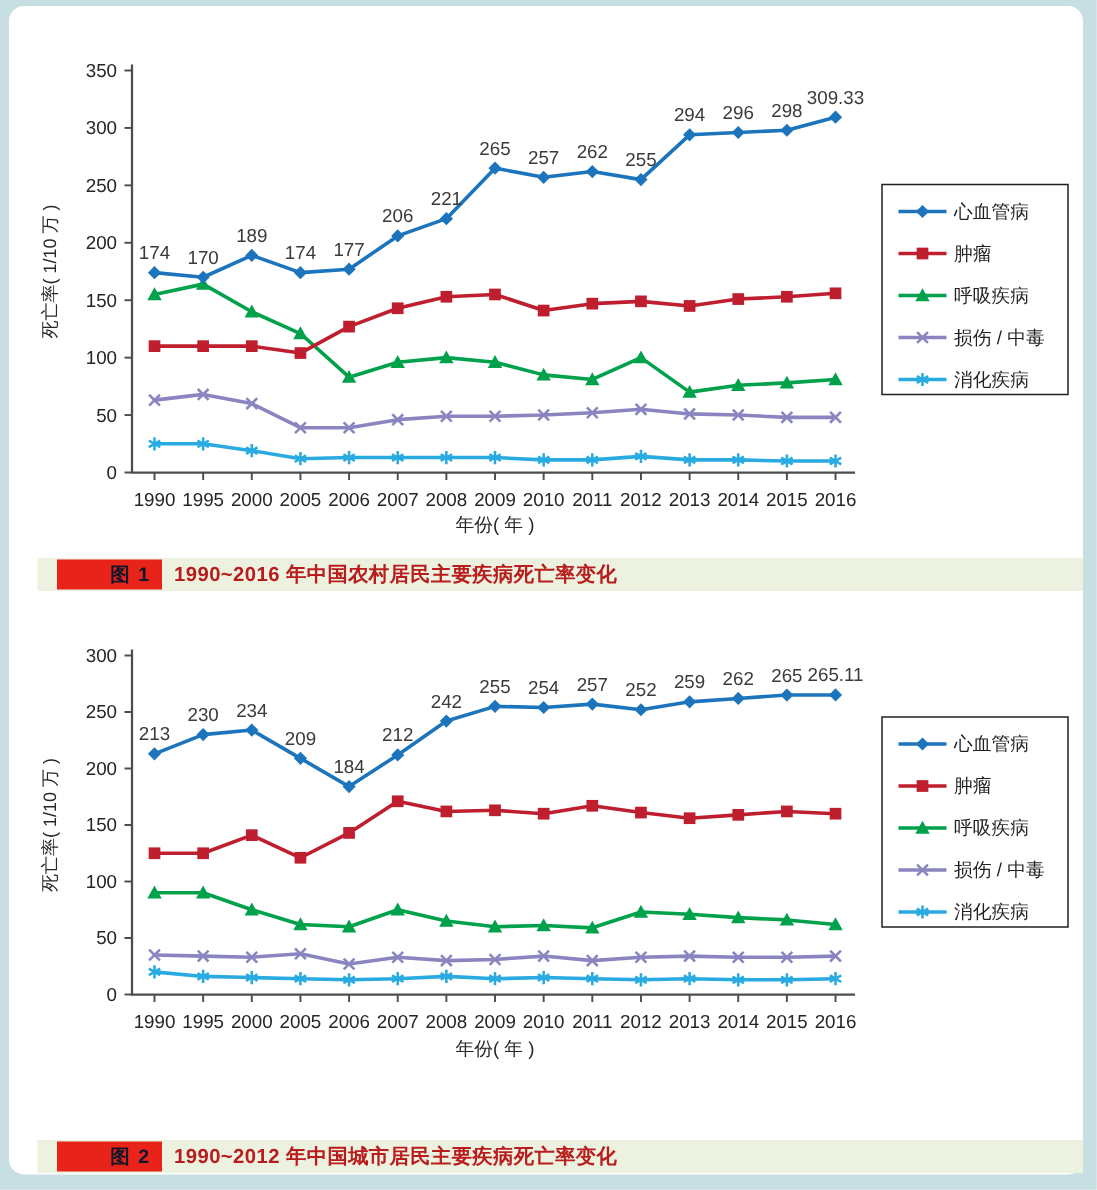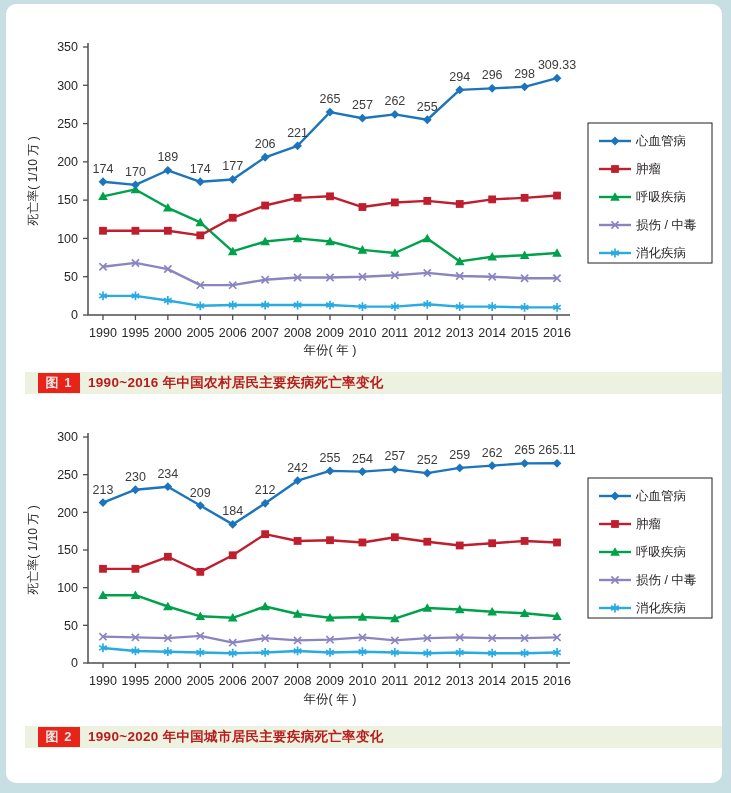--- a/index.html
+++ b/index.html
@@ -15,23 +15,24 @@
   }
   svg.chart { position:absolute; left:0; overflow:visible; }
   .caption {
     position:absolute; left:25px; width:697px; height:22px;
     display:flex; align-items:center;
     background:#edf2e0;
   }
   .badge {
     display:inline-flex; align-items:center; justify-content:center;
     min-width:42px; height:20px; margin-left:13px;
-    color:#e5e5e5; font-size:13px; font-weight:bold;
+    color:#0f172a; font-size:13px; font-weight:bold;
     background:#e8231a;
     letter-spacing:1px;
+    padding-left:28px;
   }
   .cap-text {
     margin-left:8px; font-size:13.5px; font-weight:bold; color:#b91c1c;
     letter-spacing:0.3px;
   }
   text { font-family:"Liberation Sans", sans-serif; }
 </style>
 </head>
 <body>
 
@@ -420,17 +421,17 @@
           <text x="636" y="164.3" font-size="12.5" fill="#231f20">损伤 / 中毒</text>
         </g>
         <g>
           <line x1="599" y1="188" x2="631" y2="188" stroke="#29abe2" stroke-width="2.4"></line>
           <path d="M 615 183.6 L 615 192.4 M 611.2 185.8 L 618.8 190.2 M 611.2 190.2 L 618.8 185.8" stroke="#29abe2" stroke-width="1.7" fill="none"></path>
           <text x="636" y="192.3" font-size="12.5" fill="#231f20">消化疾病</text>
         </g>
       </g>
     </svg>
 
-  <div class="caption" style="top:726px">
+  <div class="caption" style="top:760px">
     <span class="badge">图 2</span>
-    <span class="cap-text">1990~2020 年中国城市居民主要疾病死亡率变化</span>
+    <span class="cap-text">1990~2012 年中国城市居民主要疾病死亡率变化</span>
   </div>
 </div>
 
 </body></html>

